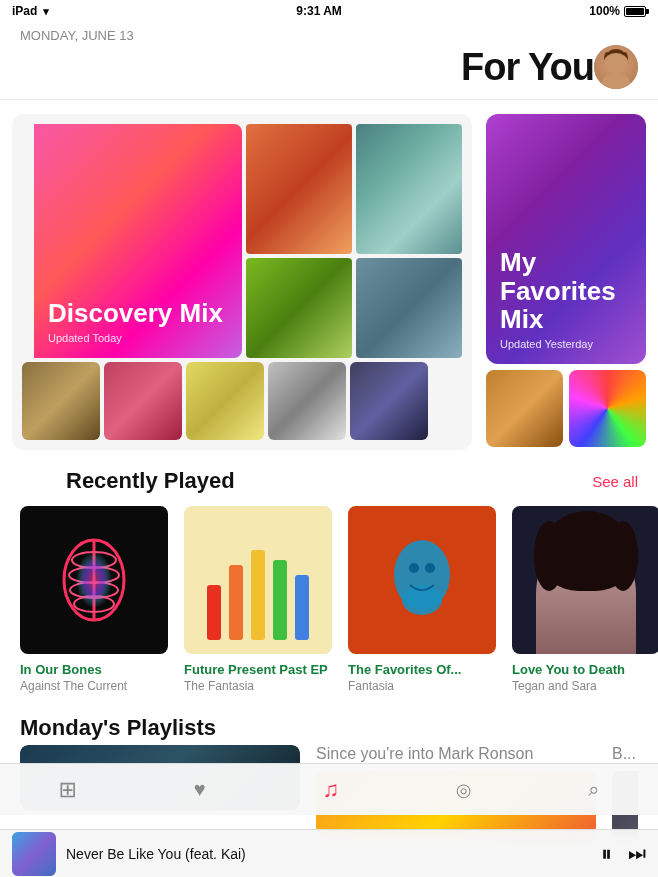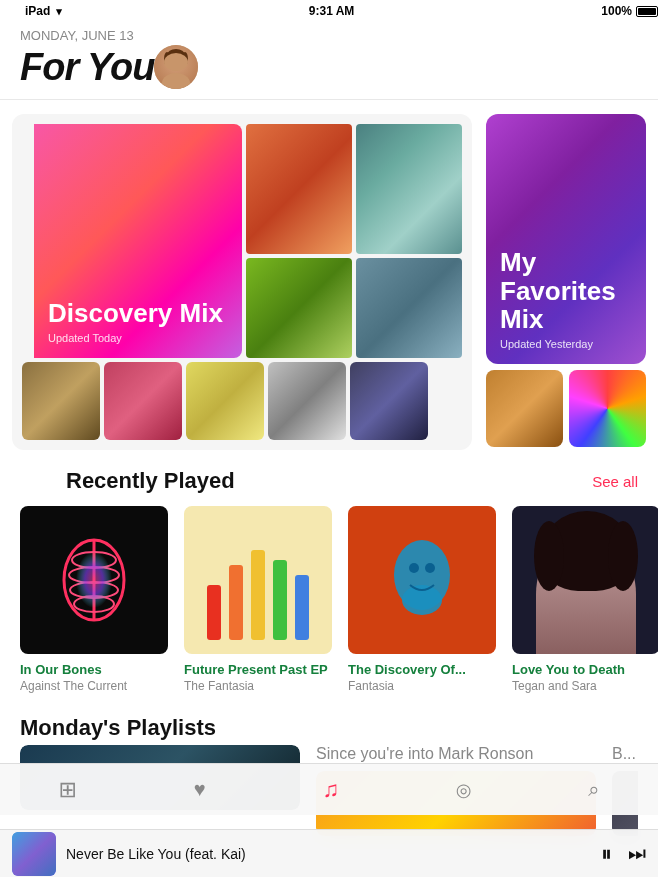--- a/index.html
+++ b/index.html
@@ -10,25 +10,24 @@
       height: 877px;
       overflow: hidden;
       position: relative;
     }
 
     
     .status-bar {
       display: flex;
       justify-content: space-between;
       align-items: center;
-      padding: 4px 0;
+      padding: 4px 12px;
       height: 22px;
       font-size: 12px;
       font-weight: 600;
-      margin-left: 25px;
     }
     .status-left { display: flex; align-items: center; gap: 6px; }
     .status-center { font-size: 12px; font-weight: 600; }
     .status-right { display: flex; align-items: center; gap: 4px; font-size: 12px; }
     .wifi-icon { font-size: 11px; }
     .battery-icon {
       width: 22px; height: 11px; border: 1.5px solid #000; border-radius: 2px;
       position: relative; display: inline-block;
     }
     .battery-icon::after {
@@ -46,23 +45,22 @@
     .header {
       padding: 6px 20px 10px;
     }
     .header-date {
       font-size: 13px;
       color: #888;
       margin-bottom: 2px;
     }
     .header-row {
       display: flex;
-      justify-content: flex-start;
-      align-items: center;
-      font-style: italic;
+      justify-content: flex-end;
+      align-items: center;
     }
     .header-title {
       font-size: 38px;
       font-weight: 800;
       color: #111;
       letter-spacing: -1px;
     }
     .avatar {
       width: 44px; height: 44px;
       border-radius: 50%;
@@ -457,21 +455,21 @@
         <svg width="100" height="100" viewBox="0 0 100 100">
 
           <ellipse cx="50" cy="45" rx="28" ry="35" fill="#1a90c0" opacity="0.9"></ellipse>
           <ellipse cx="50" cy="70" rx="20" ry="15" fill="#1a90c0" opacity="0.9"></ellipse>
           <circle cx="42" cy="38" r="5" fill="#0a6090"></circle>
           <circle cx="58" cy="38" r="5" fill="#0a6090"></circle>
           <path d="M38 55 Q50 65 62 55" stroke="#0a6090" stroke-width="2" fill="none"></path>
         </svg>
       </div>
     </div>
-    <div class="album-name">The Discovery Of...</div>
+    <div class="album-name">The Favorites Of...</div>
     <div class="album-artist">Fantasia</div>
   </div>
 
   <div class="album-card">
     <div class="album-art">
       <div style="width:100%;height:100%;background:#1a1a2e;display:flex;align-items:center;justify-content:center;overflow:hidden;position:relative;">
 
         <div style="position:absolute;bottom:0;left:50%;transform:translateX(-50%);width:100px;height:120px;background:linear-gradient(180deg,#c4a0a0,#8a6060);border-radius:50% 50% 0 0;"></div>
         <div style="position:absolute;top:10px;left:50%;transform:translateX(-50%);width:60px;height:70px;background:#b09090;border-radius:50%;"></div>
 

